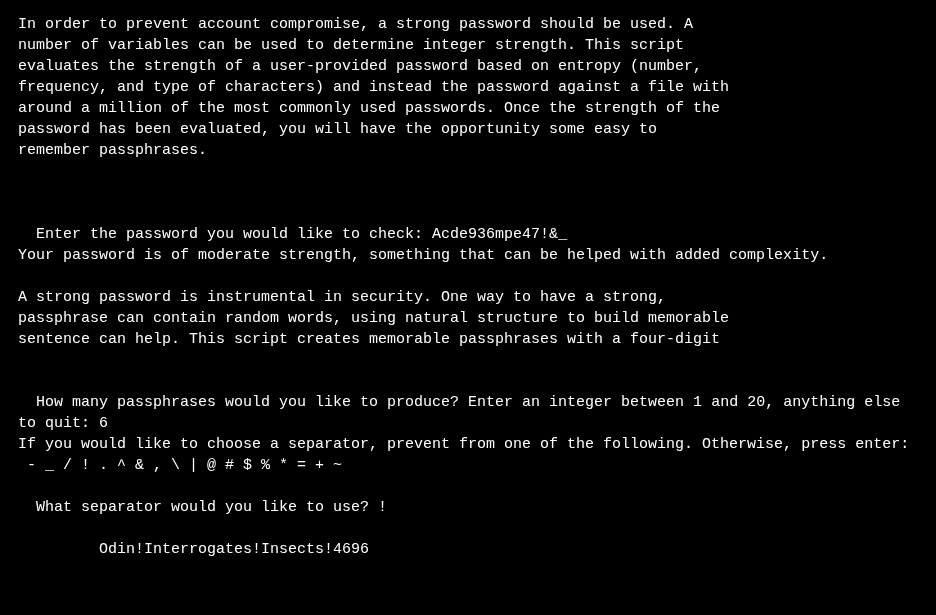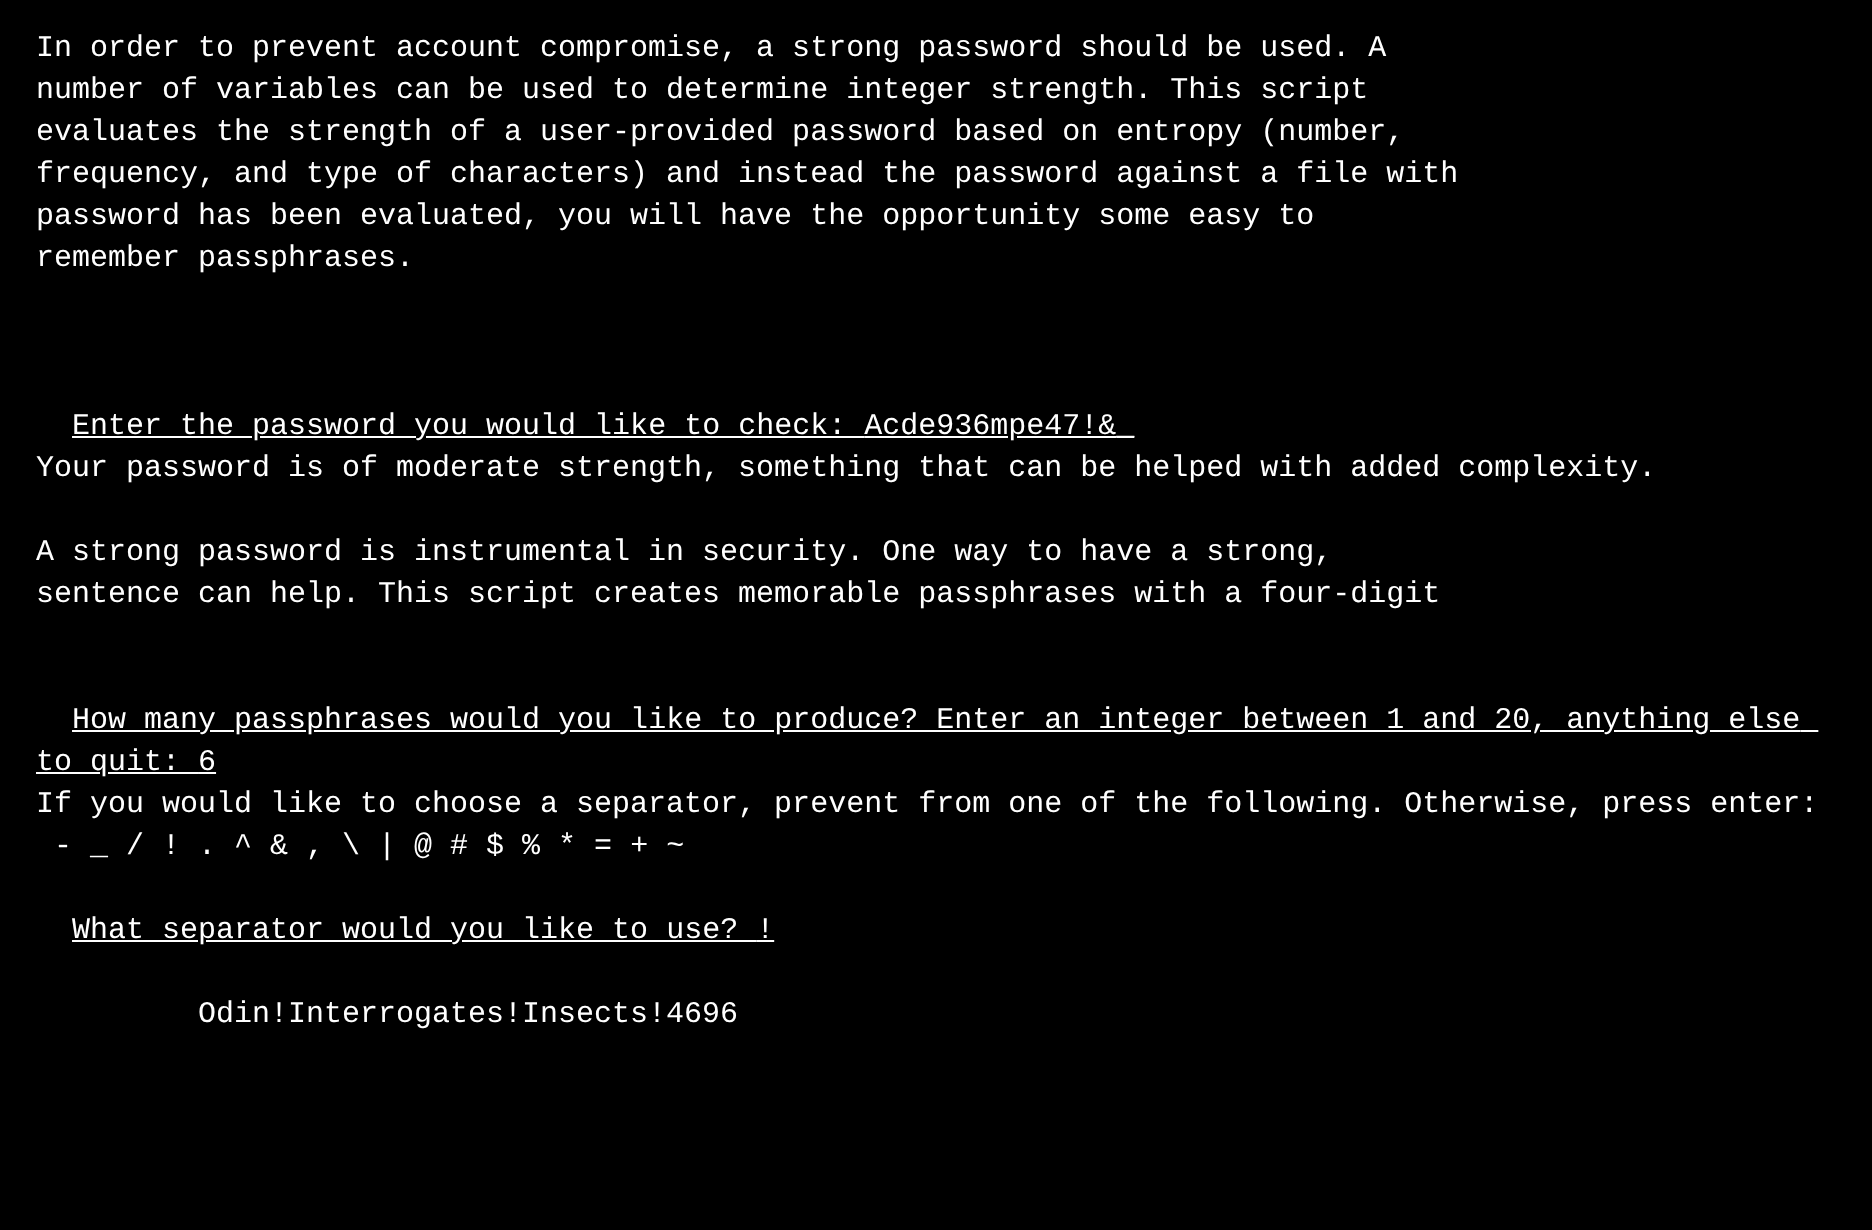--- a/index.html
+++ b/index.html
@@ -26,50 +26,51 @@
       word-wrap: break-word;
     }
     .spacer {
       height: 1.4em;
     }
     .indent {
       padding-left: 9ch;
     }
     .inline {
       display: inline;
-      text-decoration: underline;
     }
     .cursor::after {
       content: '_';
     }
   </style>
 </head>
 <body>
 
 <div class="block">
   <div class="line">In order to prevent account compromise, a strong password should be used. A</div>
   <div class="line">number of variables can be used to determine integer strength. This script</div>
   <div class="line">evaluates the strength of a user-provided password based on entropy (number,</div>
   <div class="line">frequency, and type of characters) and instead the password against a file with</div>
+  <div class="line">around a million of the most commonly used passwords. Once the strength of the</div>
   <div class="line">password has been evaluated, you will have the opportunity some easy to</div>
   <div class="line">remember passphrases.</div>
 </div>
 
 <div class="spacer"></div>
 <div class="spacer"></div>
 
 <div class="line">
   <span class="inline">Enter the password you would like to check: </span><span class="inline cursor">Acde936mpe47!&amp;</span>
 </div>
 <div class="line">Your password is of moderate strength, something that can be helped with added complexity.</div>
 
 <div class="spacer"></div>
 
 <div class="block">
   <div class="line">A strong password is instrumental in security. One way to have a strong,</div>
+  <div class="line">passphrase can contain random words, using natural structure to build memorable</div>
   <div class="line">sentence can help. This script creates memorable passphrases with a four-digit</div>
 </div>
 
 <div class="spacer"></div>
 
 <div class="line">
   <span class="inline">How many passphrases would you like to produce? Enter an integer between 1 and 20, anything else to quit: </span><span class="inline">6</span>
 </div>
 <div class="line">If you would like to choose a separator, prevent from one of the following. Otherwise, press enter:</div>
 <div class="line"> - _ / ! . ^ &amp; , \ | @ # $ % * = + ~</div>

